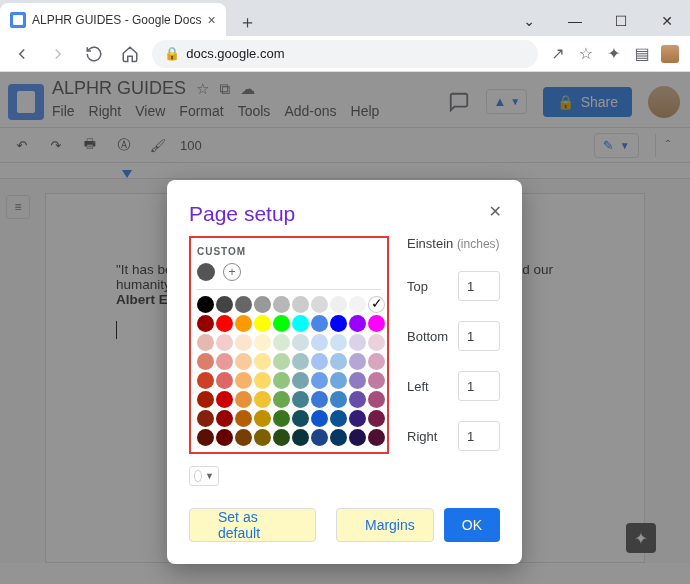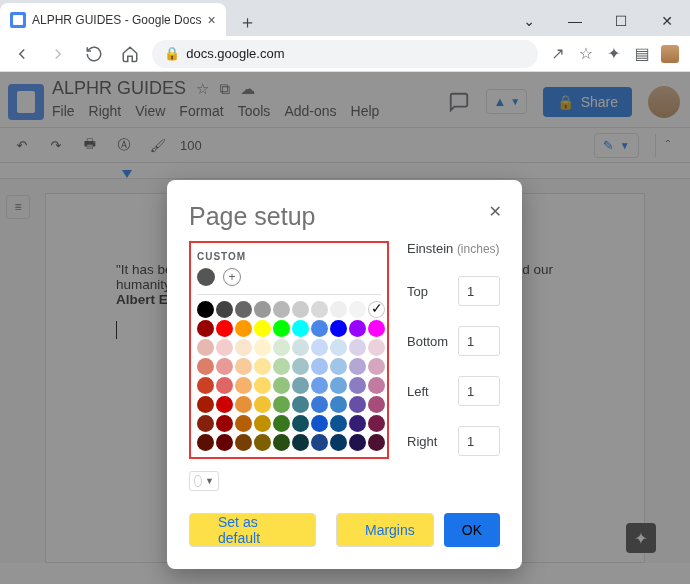--- a/index.html
+++ b/index.html
@@ -64,21 +64,21 @@
   .page .quote { margin-top:50px; }
   .page .author { font-weight:bold; }
   .page .cursor { border-left:1.5px solid #000; height:18px; display:inline-block; margin-top:14px;}
   .explore-fab { position:absolute; right:34px; bottom:10px; width:30px; height:30px; background:#444; border-radius:4px; display:flex; align-items:center; justify-content:center; color:#fff; font-size:16px;}
 
   
   .scrim { position:absolute; left:0; right:0; top:0; bottom:0; background:rgba(60,60,60,0.55); }
 
   
   .dialog { position:absolute; left:167px; top:108px; width:355px; background:#fff; border-radius:8px; box-shadow:0 8px 24px rgba(0,0,0,0.3); padding:22px; }
-  .dialog-title { font-size:25px; color:#737373; }
+  .dialog-title { font-size:21px; color:#6d28d9; }
   .dialog-close { position:absolute; right:20px; top:22px; color:#5f6368; font-size:16px; }
   .dialog-body { display:flex; gap:18px; margin-top:10px; }
   .picker-zone { position:relative; border:2.5px solid #e53935; padding:8px 6px 6px 6px; width:200px; }
   .custom-h { font-size:10px; letter-spacing:1px; color:#5f6368; font-weight:600; }
   .custom-row { display:flex; align-items:center; gap:8px; margin:6px 0 8px 0;}
   .custom-swatch { width:18px; height:18px; border-radius:50%; background:#555; }
   .add-custom { width:18px; height:18px; border:1.2px solid #888; border-radius:50%; display:flex; align-items:center; justify-content:center; font-size:12px; color:#666; line-height:1;}
   .divider { height:1px; background:#e0e0e0; margin-bottom:6px;}
   .swatch-grid { display:grid; grid-template-columns: repeat(10, 17px); grid-auto-rows:17px; gap:2px; position:relative;}
   .sw { width:17px; height:17px; border-radius:50%; }
@@ -89,22 +89,22 @@
   .sel-sw .dd { font-size:9px; color:#666;}
 
   .margins-col { flex:1; }
   .margins-col .mh { font-size:13px; color:#3c4043;}
   .margins-col .mh .unit { color:#888; font-size:12px;}
   .mrow { display:flex; align-items:center; justify-content:space-between; margin-top:20px; font-size:13px; color:#3c4043;}
   .mrow input { width:42px; height:30px; border:1px solid #dadce0; border-radius:3px; padding:0 8px; font-size:13px; color:#3c4043;}
 
   .dialog-buttons { display:flex; gap:10px; margin-top:22px; align-items:center;}
   .btn { height:34px; padding:0 18px; border-radius:4px; font-size:14px; font-weight:500; display:flex; align-items:center; justify-content:center; cursor:pointer;}
-  .btn-outline { border:1px solid #dadce0; color:#1a73e8; background:#fde047;padding-left:28px;}
-  .btn-primary { background:#1a73e8; color:#000000; border:none;}
+  .btn-outline { border:1px solid #dadce0; color:#1a73e8; background:#fef9c3;padding-left:28px;}
+  .btn-primary { background:#1a73e8; color:#fef9c3; border:none;}
   .dialog-buttons .spacer { flex:1; }
 </style>
 </head>
 <body>
 
 <div class="titlebar">
   <div class="tab">
     <span class="favicon"></span>
     <span>ALPHR GUIDES - Google Docs</span>
     <span class="tab-x">×</span>

